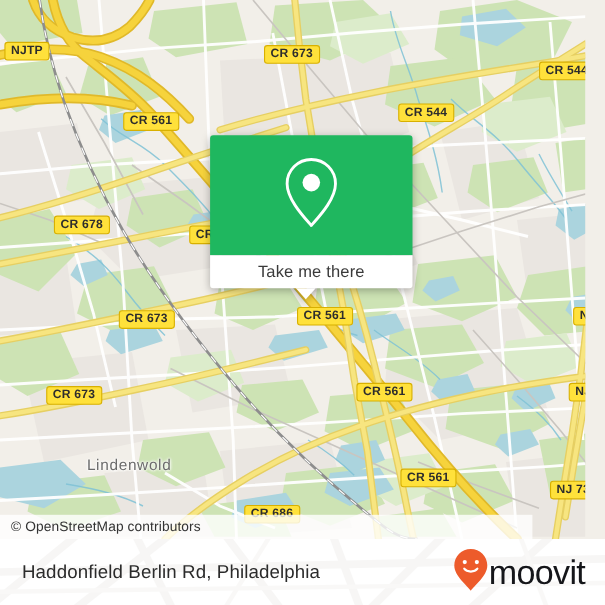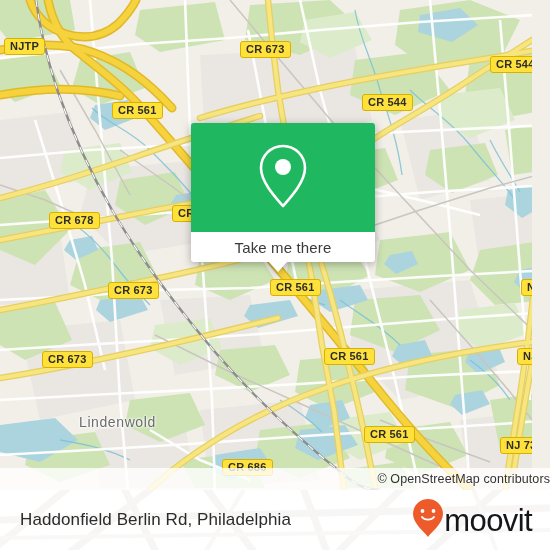--- a/index.html
+++ b/index.html
@@ -27,29 +27,28 @@
     overflow: hidden;
     background: #f2efe9;
   }
   #map svg { display: block; }
 
   
   #attribution {
     position: absolute;
     left: 0;
     top: 468px;
-    width: 550px;
+    width: 484px;
     height: 22px;
     background: rgba(255,255,255,0.80);
     display: flex;
     align-items: center;
     box-sizing: border-box;
     padding-left: 10px;
     z-index: 40;
-    justify-content: flex-end;
   }
   #attribution .att-text {
     font-size: 12.5px;
     color: #333333;
     letter-spacing: .1px;
     white-space: nowrap;
   }
 
   
   #popup {
@@ -361,21 +360,21 @@
           <path d="M36,0 C40,30 48,62 58,92 C72,132 90,172 112,210 C140,258 176,306 215,352 C258,402 302,442 348,478 C362,489 372,490 380,490" stroke="#ffffff" stroke-width="1.1" stroke-dasharray="7 7"></path>
         </g>
       </g>
     </svg>
 
     <div class="shield" style="left:4px;  top:38px;">NJTP</div>
     <div class="shield" style="left:240px;top:41px;">CR 673</div>
     <div class="shield" style="left:490px;top:56px;">CR 544</div>
     <div class="shield" style="left:112px;top:102px;">CR 561</div>
     <div class="shield" style="left:362px;top:94px;">CR 544</div>
-    <div class="shield" style="left:49px; top:212px;">CR 678</div>
+    <div class="shield" style="left:49px; top:196px;">CR 678</div>
     <div class="shield" style="left:172px;top:205px;">CR 561</div>
     <div class="shield" style="left:108px;top:282px;">CR 673</div>
     <div class="shield" style="left:270px;top:279px;">CR 561</div>
     <div class="shield" style="left:521px;top:279px;">NJ 73</div>
     <div class="shield" style="left:42px; top:351px;">CR 673</div>
     <div class="shield" style="left:324px;top:348px;">CR 561</div>
     <div class="shield" style="left:517px;top:348px;">NJ 73</div>
     <div class="shield" style="left:222px;top:420px;margin-top:39px;">CR 686</div>
     <div class="shield" style="left:364px;top:426px;">CR 561</div>
     <div class="shield" style="left:500px;top:437px;">NJ 73</div>

